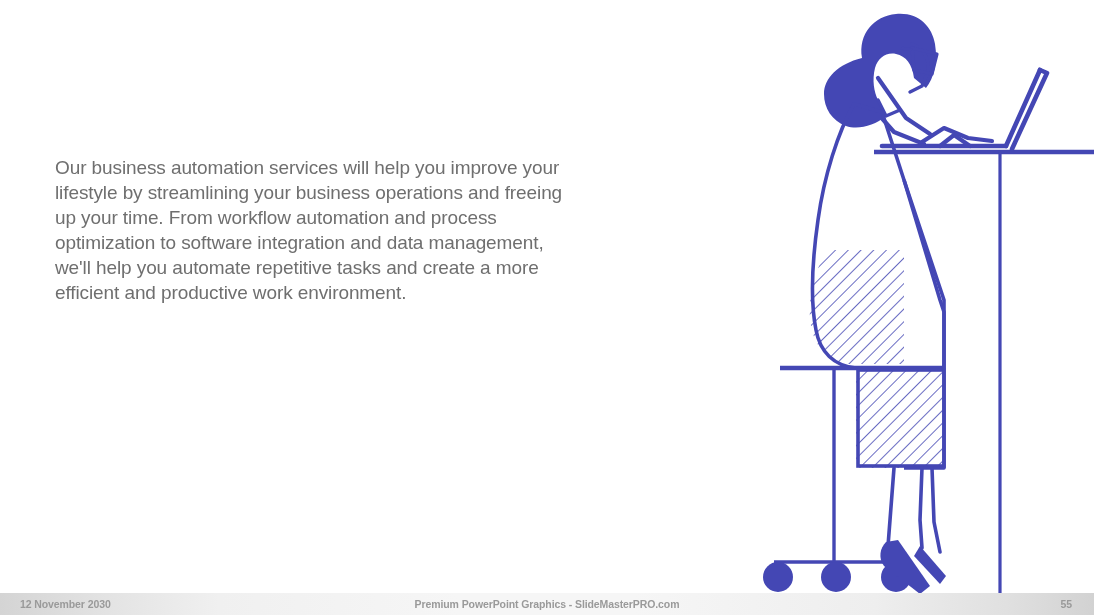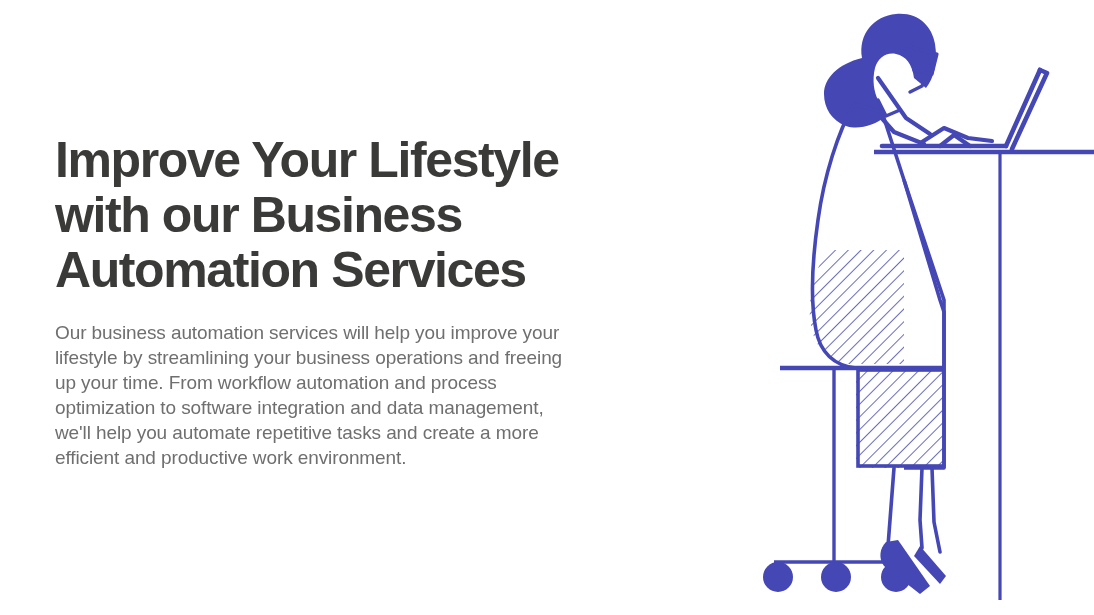--- a/index.html
+++ b/index.html
@@ -87,23 +87,20 @@
   #footer .f-left  { left: 20px; }
   #footer .f-center{ left: 0; width: 1094px; text-align: center; }
   #footer .f-right { right: 22px; }
 </style>
 </head>
 <body>
 
 <div id="slide">
 
   <div id="text-column">
-    <h1 id="slide-title">Improve Your Lifestyle
-with our Business
-Automation Services</h1>
     <p id="slide-body">Our business automation services will help you improve your lifestyle by streamlining your business operations and freeing up your time. From workflow automation and process optimization to software integration and data management, we'll help you automate repetitive tasks and create a more efficient and productive work environment.</p>
   </div>
 
   <div id="illustration">
     <svg viewBox="0 0 340 600" xmlns="http://www.w3.org/2000/svg">
       <defs>
         <pattern id="hatch" width="9" height="9" patternTransform="rotate(45)" patternUnits="userSpaceOnUse">
           <line x1="0" y1="0" x2="0" y2="9" stroke="#4447b4" stroke-width="1.6"></line>
         </pattern>
         <clipPath id="clipSkirtUpper">
@@ -203,14 +200,19 @@
       </g>
 
       <g>
         <path d="M132,542 C126,548 124,558 130,566
                  L166,594 L176,586 L144,540 Z" fill="#4447b4"></path>
         <path d="M166,546 L192,576 L186,584 L160,556 Z" fill="#4447b4"></path>
       </g>
     </svg>
   </div>
 
+  <div id="footer">
+    <span class="f-left">12 November 2030</span>
+    <span class="f-center">Premium PowerPoint Graphics - SlideMasterPRO.com</span>
+    <span class="f-right">55</span>
+  </div>
 
 </div>
 
 </body></html>

